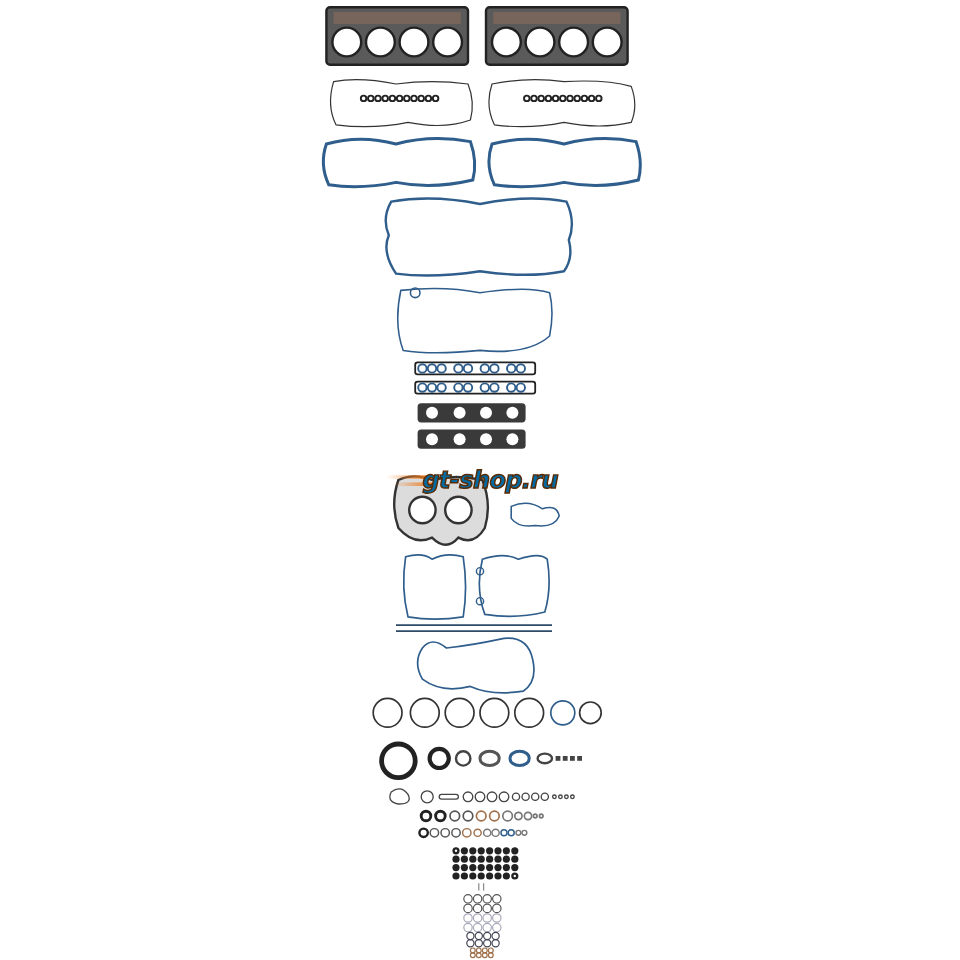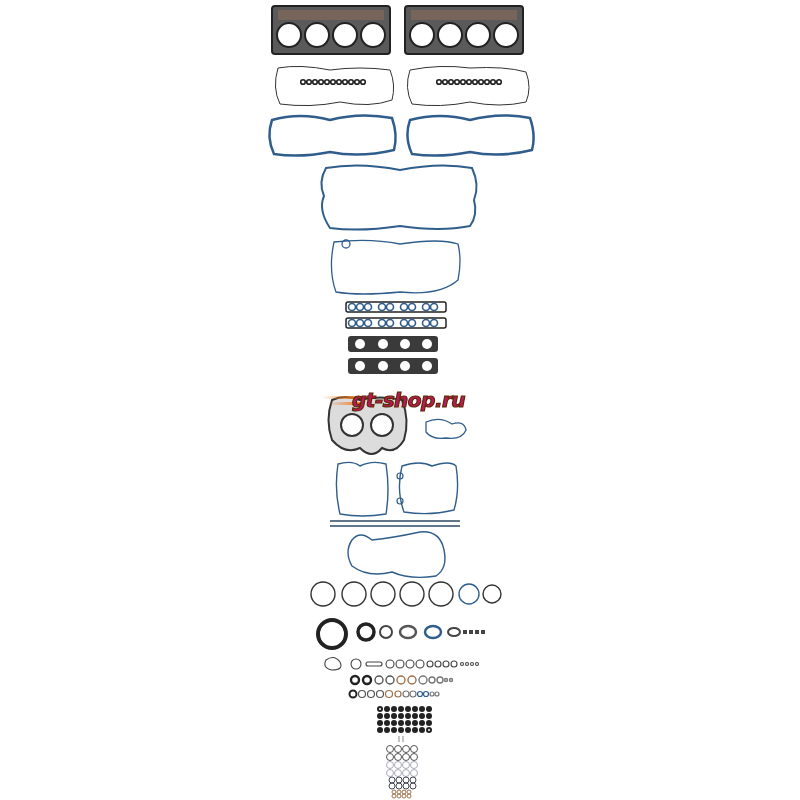--- a/index.html
+++ b/index.html
@@ -1,19 +1,19 @@
 <!DOCTYPE html>
 <html><head>
 <meta charset="utf-8">
 <style>
   html,body{margin:0;padding:0;background:#ffffff;}
   body{width:800px;height:800px;position:relative;overflow:hidden;font-family:"Liberation Sans",sans-serif;}
   .layer{position:absolute;left:0;top:0;}
   .wm{position:absolute;left:322px;top:388px;width:160px;height:28px;}
-  .wm-text{position:absolute;left:30px;top:0;font-family:"DejaVu Sans",sans-serif;font-weight:bold;font-style:italic;font-size:20px;color:#be185d;-webkit-text-stroke:1.2px #5a2a00;letter-spacing:-0.5px;}
+  .wm-text{position:absolute;left:30px;top:0;font-family:"DejaVu Sans",sans-serif;font-weight:bold;font-style:italic;font-size:20px;color:#0369a1;-webkit-text-stroke:1.2px #5a2a00;letter-spacing:-0.5px;}
   .wm-streak{position:absolute;height:3px;background:linear-gradient(90deg,rgba(245,120,20,0),#f07818);}
 </style>
 </head>
 <body>
 
 <svg class="layer" width="800" height="800" viewBox="0 0 800 800" xmlns="http://www.w3.org/2000/svg">
 
   <g>
     <rect x="272" y="6" width="118" height="48" rx="3" fill="#5a5a5a" stroke="#222" stroke-width="2"></rect>
     <rect x="278" y="10" width="106" height="10" fill="#8a6a5a" opacity="0.6"></rect>

